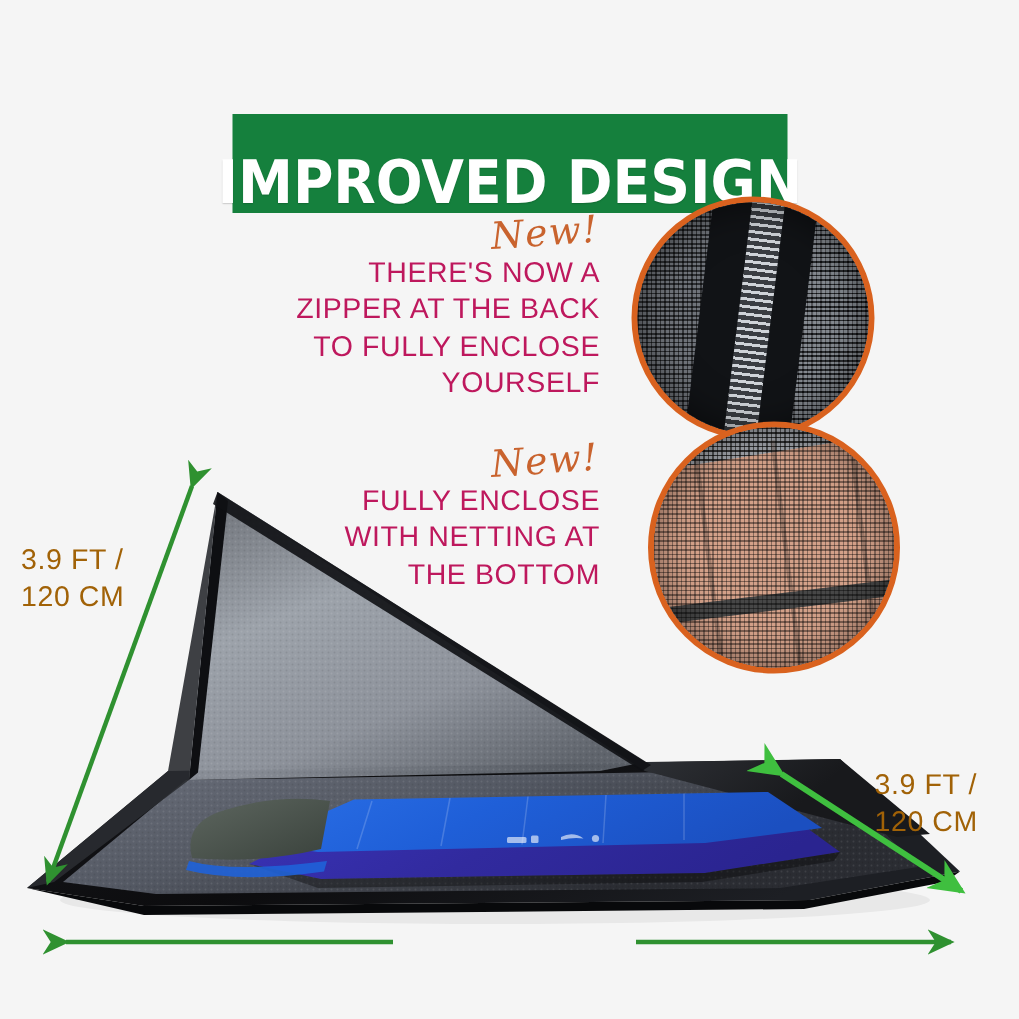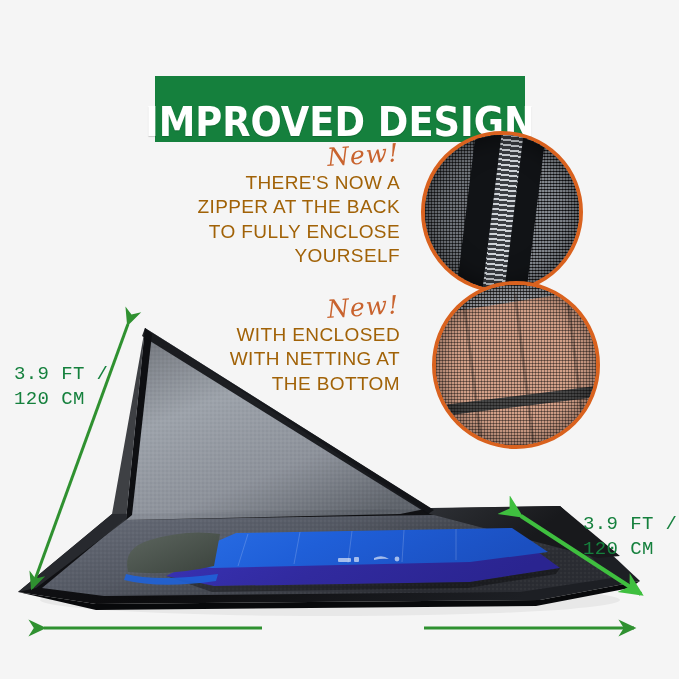--- a/index.html
+++ b/index.html
@@ -54,21 +54,21 @@
     color: #c9632e;
     letter-spacing: 1px;
     line-height: 1;
     margin-bottom: 6px;
     transform: rotate(-4deg);
     transform-origin: right bottom;
   }
   .callout-text {
     font-family: "Liberation Sans", sans-serif;
     font-size: 19px;
-    color: #a16207;
+    color: #be185d;
     line-height: 1.28;
     letter-spacing: 0.4px;
     white-space: pre-line;
   }
   #callout-zipper { left: 170px; top: 140px; width: 230px; }
   #callout-netting { left: 170px; top: 292px; width: 230px; }
 
   
   .photo-circle {
     position: absolute;
@@ -134,23 +134,23 @@
     position: absolute;
     left: 0;
     top: 300px;
     width: 679px;
     height: 330px;
   }
 
   
   .dim-label {
     position: absolute;
-    font-family: Liberation Mono, monospace;
+    font-family: Liberation Sans, sans-serif;
     font-size: 19px;
-    color: #15803d;
+    color: #a16207;
     line-height: 1.3;
     letter-spacing: 0.4px;
     white-space: pre-line;
   }
   #dim-height { left: 14px; top: 362px; }
   #dim-depth  { left: 583px; top: 512px; }
   #dim-width  { left: 272px; top: 612px; font-size: 19px; white-space: nowrap; }
 
   
   #arrows {
@@ -262,21 +262,21 @@
   <div class="callout" id="callout-zipper">
     <div class="callout-new">New!</div>
     <div class="callout-text">THERE'S NOW A
 ZIPPER AT THE BACK
 TO FULLY ENCLOSE
 YOURSELF</div>
   </div>
 
   <div class="callout" id="callout-netting">
     <div class="callout-new">New!</div>
-    <div class="callout-text">WITH ENCLOSED
+    <div class="callout-text">FULLY ENCLOSE
 WITH NETTING AT
 THE BOTTOM</div>
   </div>
 
   <div class="photo-circle" id="photo-zipper">
     <div class="mesh-bg"></div>
     <div class="mesh-dark" style="left:48%; right:-10%; top:-10%; bottom:-10%; opacity:0.9;"></div>
     <div class="zip-tape" style="left:40px; top:-14px; width:26px; height:200px; transform:rotate(7deg);"></div>
     <div class="zip-teeth" style="left:66px; top:-14px; width:22px; height:200px; transform:rotate(7deg);"></div>
     <div class="zip-tape" style="left:88px; top:-14px; width:22px; height:200px; transform:rotate(7deg);"></div>

